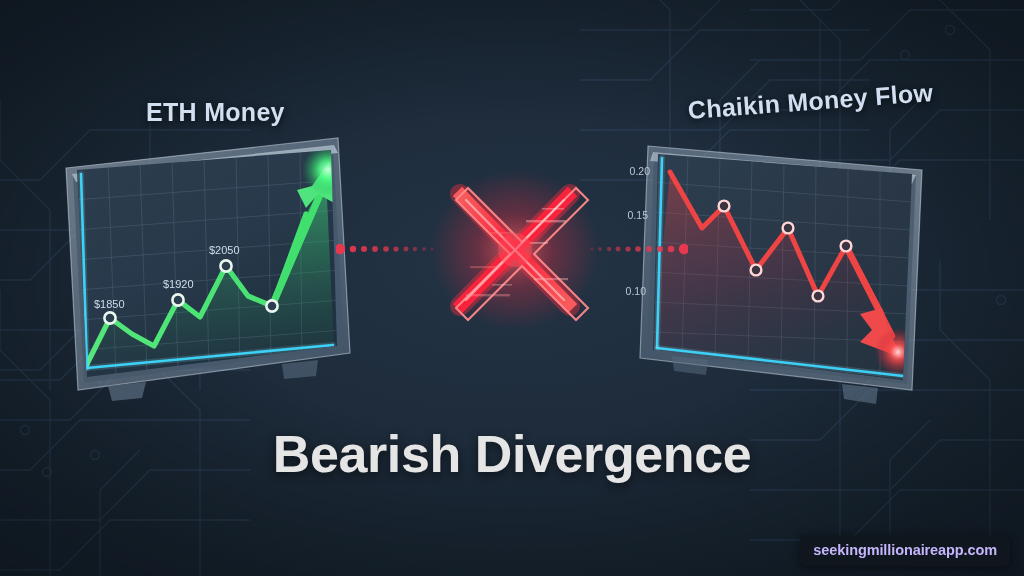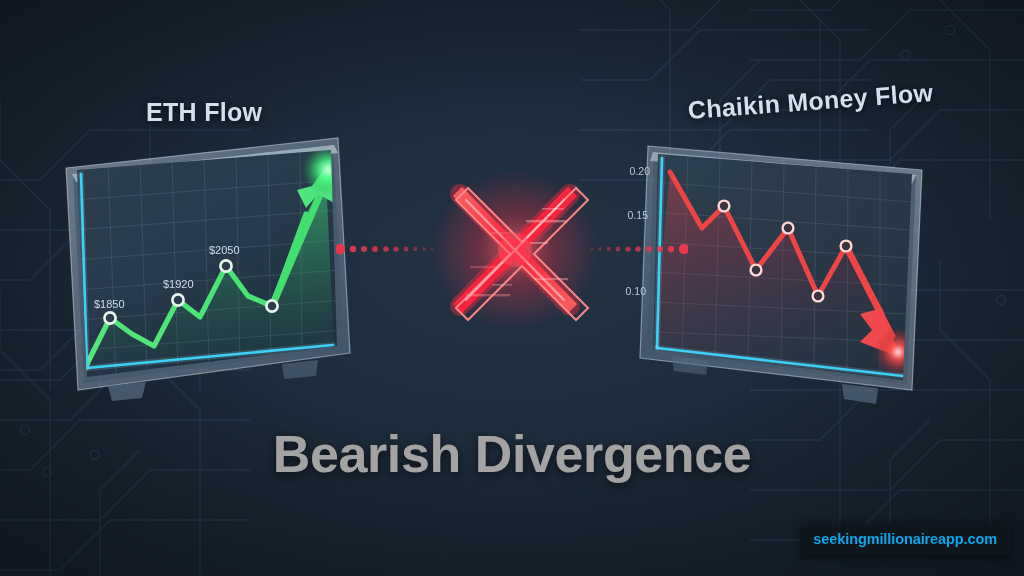--- a/index.html
+++ b/index.html
@@ -45,29 +45,29 @@
   
   .dotline{ position:absolute; height:26px; top:236px; }
   .dot-left{ left:336px; width:104px; }
   .dot-right{ left:584px; width:104px; }
 
   
   #headline{
     position:absolute; left:0; right:0; top:424px;
     text-align:center;
     font-size:52px; font-weight:700; letter-spacing:-0.4px;
-    color:#a3a3a3;
+    color:#e5e5e5;
     text-shadow:0 3px 10px rgba(0,0,0,.55);
   }
 
   
   #watermark{
-    position:absolute; right:14px; bottom:21px;
+    position:absolute; right:14px; bottom:10px;
     background:#10161d;
-    color:#0ea5e9;
+    color:#c4b5fd;
     font-size:14.5px; font-weight:700;
     padding:7px 13px 8px;
     border-radius:5px;
     letter-spacing:-.1px;
     box-shadow:0 2px 8px rgba(0,0,0,.5);
   }
 </style>
 </head>
 <body>
 
@@ -197,21 +197,21 @@
     </g>
 
     <g font-family="Liberation Sans, sans-serif" font-size="11" fill="#cfdceb">
       <text x="44" y="190">$1850</text>
       <text x="113" y="170">$1920</text>
       <text x="159" y="136">$2050</text>
     </g>
   </svg>
 </div>
 
-<div class="chart-title title-left">ETH Flow</div>
+<div class="chart-title title-left">ETH Money</div>
 
 <div class="monitor mon-right">
   <svg viewBox="0 0 320 300" width="320" height="300">
     <defs>
       <linearGradient id="bezelR" x1="1" y1="0" x2="0" y2="1">
         <stop offset="0%" stop-color="#b9c8d8"></stop>
         <stop offset="35%" stop-color="#8fa2b5"></stop>
         <stop offset="100%" stop-color="#5d7187"></stop>
       </linearGradient>
       <linearGradient id="screenR" x1="0" y1="0.2" x2="1" y2="1">

